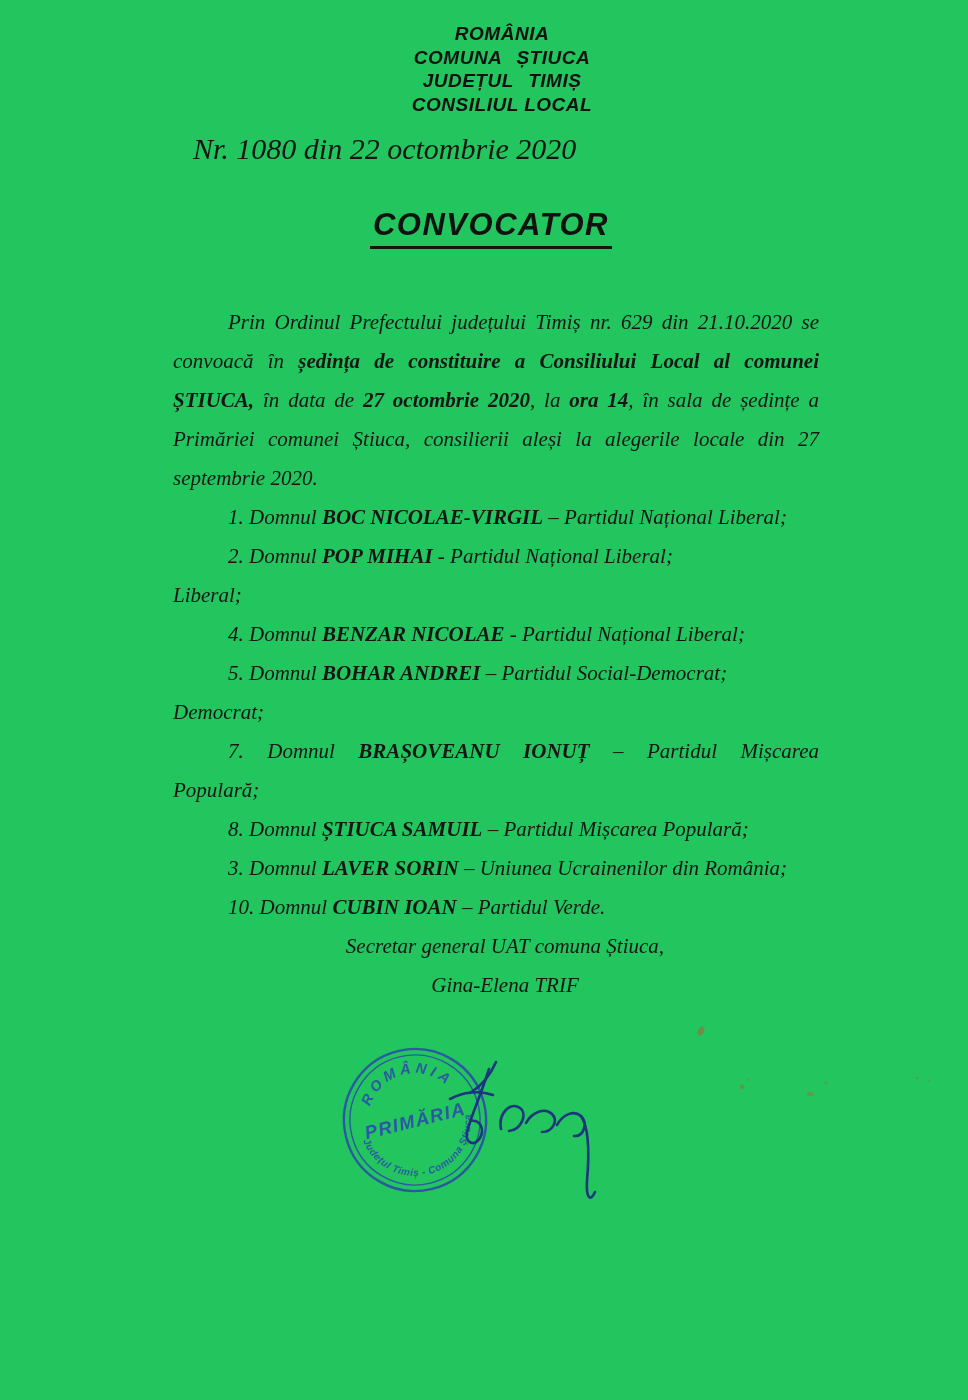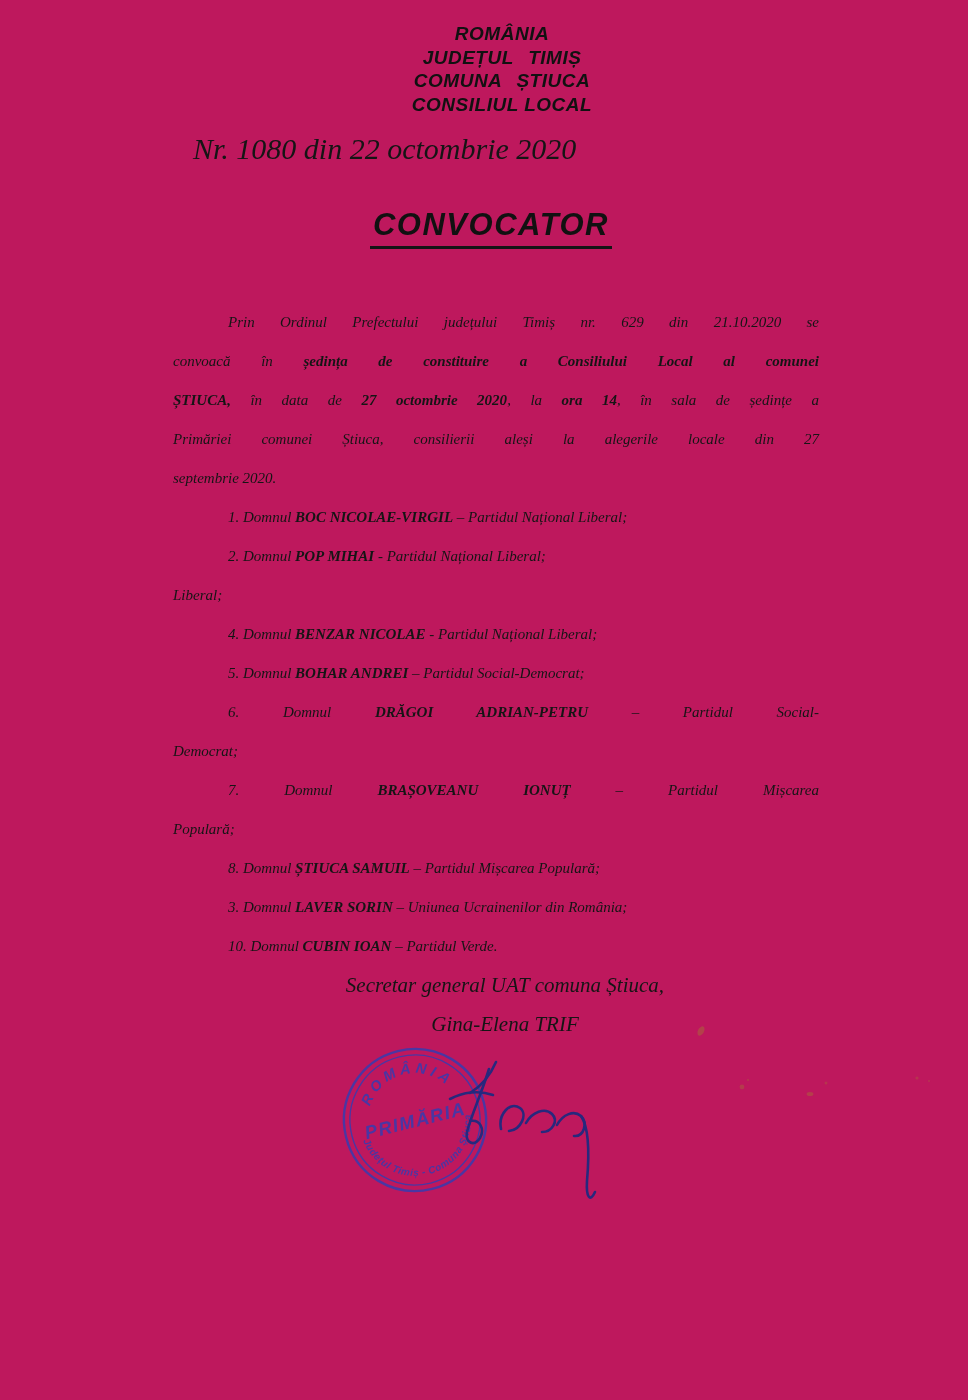--- a/index.html
+++ b/index.html
@@ -1,59 +1,59 @@
 <!DOCTYPE html>
 <html><head>
 <meta charset="utf-8">
 <style>
   html,body{margin:0;padding:0;background:#e9e9e9;}
   .page{
     position:relative;width:968px;height:1400px;margin:0 auto;
-    background:#be185d;overflow:hidden;
+    background:#22c55e;overflow:hidden;
     font-family:"Liberation Serif",serif;font-style:italic;color:#151515;
   }
   
   .letterhead{
     padding-top:22px;padding-left:36px;text-align:center;
     font-family:"Liberation Sans",sans-serif;font-weight:bold;font-style:italic;
     font-size:19px;line-height:23.5px;letter-spacing:.5px;color:#111;
   }
   .letterhead .wide{word-spacing:9px;}
   
   .ref{margin-top:20px;padding-left:193px;font-size:30px;line-height:26px;}
   
   .title-row{margin-top:46px;text-align:center;padding-left:14px;}
   .doc-title{
     display:inline-block;
     font-family:"Liberation Sans",sans-serif;font-weight:bold;font-style:italic;
     font-size:31px;letter-spacing:1.5px;line-height:34px;
     border-bottom:3px solid #151515;padding:0 3px 4px 3px;color:#111;
   }
   
-  .bodytext{margin-top:54px;padding-left:173px;padding-right:149px;font-size:15px;}
+  .bodytext{margin-top:54px;padding-left:173px;padding-right:149px;font-size:21px;}
   .line{line-height:39px;height:39px;}
   .nowrap{white-space:nowrap;}
   .jline{text-align:justify;text-align-last:justify;}
   .indent{text-indent:55px;}
   .b{font-weight:bold;}
   
   .sig{margin-left:42px;text-align:center;font-size:21px;line-height:39px;}
   
   .overlay{position:absolute;left:0;top:0;pointer-events:none;}
   .stamp-ring-text{font-family:"Liberation Sans",sans-serif;font-weight:bold;}
 </style>
 </head>
 <body>
 
 <div class="page">
 
   <div class="letterhead">
     <div>ROMÂNIA</div>
+    <div class="wide">COMUNA ȘTIUCA</div>
     <div class="wide">JUDEȚUL TIMIȘ</div>
-    <div class="wide">COMUNA ȘTIUCA</div>
     <div>CONSILIUL LOCAL</div>
   </div>
 
   <div class="ref">Nr. 1080 din 22 octombrie 2020</div>
 
   <div class="title-row">
     <span class="doc-title">CONVOCATOR</span>
   </div>
 
   <div class="bodytext">
@@ -62,21 +62,20 @@
     <div class="line jline"><span>convoacă în </span><span class="b">ședința de constituire a Consiliului Local al comunei</span></div>
     <div class="line jline"><span class="b">ȘTIUCA,</span><span> în data de </span><span class="b">27 octombrie 2020</span><span>, la </span><span class="b">ora 14</span><span>, în sala de ședințe a</span></div>
     <div class="line jline">Primăriei comunei Știuca, consilierii aleși la alegerile locale din 27</div>
     <div class="line">septembrie 2020.</div>
 
     <div class="line nowrap indent"><span>1. Domnul </span><span class="b">BOC NICOLAE-VIRGIL</span><span> – Partidul Național Liberal;</span></div>
     <div class="line nowrap indent"><span>2. Domnul </span><span class="b">POP MIHAI</span><span> - Partidul Național Liberal;</span></div>
     <div class="line">Liberal;</div>
     <div class="line nowrap indent"><span>4. Domnul </span><span class="b">BENZAR NICOLAE</span><span> - Partidul Național Liberal;</span></div>
     <div class="line nowrap indent"><span>5. Domnul </span><span class="b">BOHAR ANDREI</span><span> – Partidul Social-Democrat;</span></div>
-    <div class="line jline indent"><span>6. Domnul </span><span class="b">DRĂGOI ADRIAN-PETRU</span><span> – Partidul Social-</span></div>
     <div class="line">Democrat;</div>
     <div class="line jline indent"><span>7. Domnul </span><span class="b">BRAȘOVEANU IONUȚ</span><span> – Partidul Mișcarea</span></div>
     <div class="line">Populară;</div>
     <div class="line nowrap indent"><span>8. Domnul </span><span class="b">ȘTIUCA SAMUIL</span><span> – Partidul Mișcarea Populară;</span></div>
     <div class="line nowrap indent"><span>3. Domnul </span><span class="b">LAVER SORIN</span><span> – Uniunea Ucrainenilor din România;</span></div>
     <div class="line nowrap indent"><span>10. Domnul </span><span class="b">CUBIN IOAN</span><span> – Partidul Verde.</span></div>
   </div>
 
   <div class="sig">
     <div>Secretar general UAT comuna Știuca,</div>

